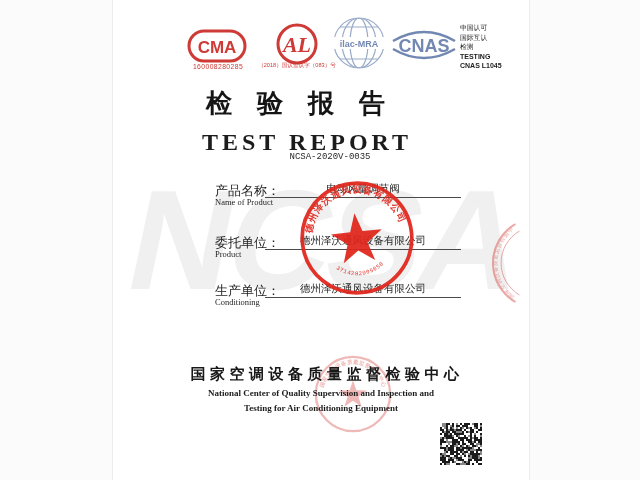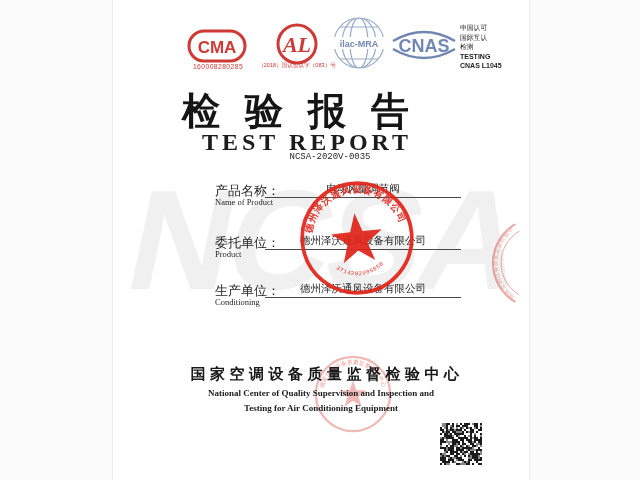--- a/index.html
+++ b/index.html
@@ -9,21 +9,21 @@
   .abs{position:absolute;}
   
   .watermark{left:4px;top:158px;width:100%;font-size:142px;font-weight:700;letter-spacing:-4px;color:rgba(40,40,40,0.07);transform:skewX(-12deg);z-index:0;text-align:center;user-select:none;}
   
   .logo-caption{color:#ce3a35;text-align:center;z-index:2;}
   .cma-caption{left:58px;top:63px;width:94px;font-size:6.8px;letter-spacing:.4px;}
   .al-caption{left:138px;top:62px;width:92px;font-size:5.6px;}
   .accred{left:347px;top:23px;z-index:2;line-height:9.6px;font-size:6.8px;color:#222;}
   .accred .en{font-weight:700;font-size:7px;}
   
-  .title-zh{top:86px;width:100%;text-align:center;font-size:38px;font-weight:700;color:#151515;letter-spacing:25px;transform:translateX(-13px);z-index:2;}
+  .title-zh{top:86px;width:100%;text-align:center;font-size:26px;font-weight:700;color:#151515;letter-spacing:25px;transform:translateX(-13px);z-index:2;}
   .title-en{top:129px;width:100%;text-align:center;font-family:"Liberation Serif",serif;font-size:24px;font-weight:600;letter-spacing:4px;color:#1c1c1c;transform:translateX(-14px);z-index:2;}
   .report-no{top:152px;width:100%;text-align:center;font-family:"Liberation Mono",monospace;font-size:9px;color:#2a2a2a;transform:translateX(9px);z-index:2;}
   
   .field{left:0;width:100%;height:34px;z-index:2;}
   .f-zh{position:absolute;left:102px;top:0;font-size:13px;color:#1f1f1f;}
   .f-en{position:absolute;left:102px;top:15px;font-size:8.5px;font-family:"Liberation Serif",serif;color:#1f1f1f;}
   .f-val{position:absolute;left:152px;top:0;width:196px;height:15px;text-align:center;font-size:10.5px;color:#1f1f1f;border-bottom:1px solid #4a4a4a;}
   
   .stamp-main{left:182px;top:176px;z-index:5;opacity:.93;transform:rotate(-6deg);}
   .stamp-faint{left:196px;top:350px;z-index:1;opacity:.38;}

